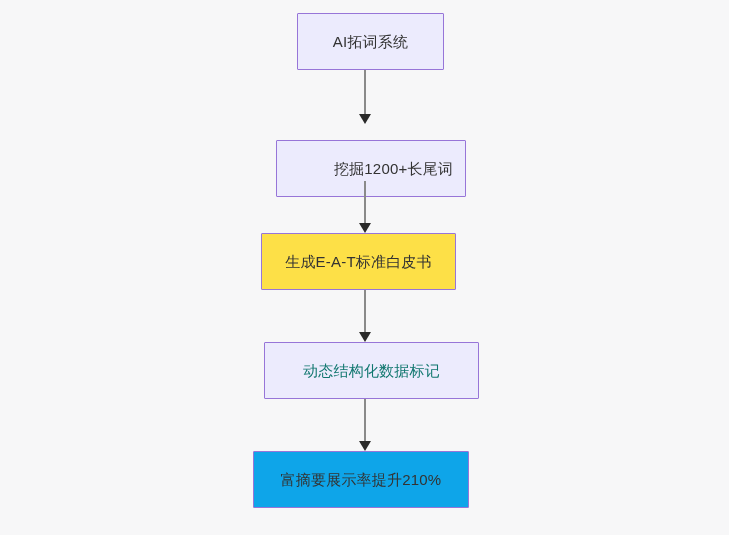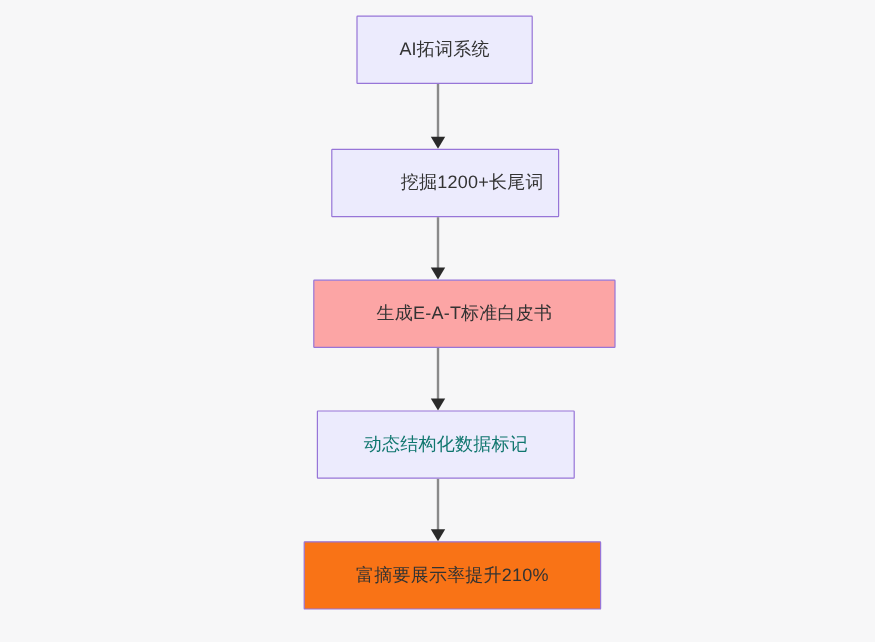--- a/index.html
+++ b/index.html
@@ -66,44 +66,44 @@
 
   <div class="node" id="n1" style="left: 297px; top: 13px; width: 147px; height: 57px; background: rgb(236, 235, 253); border-color: rgb(151, 117, 216); color: rgb(51, 51, 51);">
     <span>AI拓词系统</span>
   </div>
 
   <div class="connector" id="c1" style="top: 70px; height: 54px;">
     <span class="stem" style="height: 45px; background: rgb(138, 138, 138);"></span>
     <span class="head" style="border-top-color: rgb(42, 42, 42);"></span>
   </div>
 
-  <div class="node" id="n2" style="left: 276px; top: 124px; width: 190px; height: 57px; background: rgb(236, 235, 253); border-color: rgb(151, 117, 216); color: rgb(51, 51, 51); padding-left: 45px;">
+  <div class="node" id="n2" style="left: 276px; top: 140px; width: 190px; height: 57px; background: rgb(236, 235, 253); border-color: rgb(151, 117, 216); color: rgb(51, 51, 51); padding-left: 45px;">
     <span>挖掘1200+长尾词</span>
   </div>
 
   <div class="connector" id="c2" style="top: 181px; height: 52px;">
     <span class="stem" style="height: 43px; background: rgb(138, 138, 138);"></span>
     <span class="head" style="border-top-color: rgb(42, 42, 42);"></span>
   </div>
 
-  <div class="node" id="n3" style="left: 261px; top: 233px; width: 252px; height: 57px; background: #fca5a5; border-color: rgb(151, 117, 216); color: rgb(51, 51, 51); align-items: center;">
+  <div class="node" id="n3" style="left: 261px; top: 233px; width: 195px; height: 57px; background: #fde047; border-color: rgb(151, 117, 216); color: rgb(51, 51, 51); align-items: center;">
     <span>生成E-A-T标准白皮书</span>
   </div>
 
   <div class="connector" id="c3" style="top: 290px; height: 52px;">
     <span class="stem" style="height: 43px; background: rgb(138, 138, 138);"></span>
     <span class="head" style="border-top-color: rgb(42, 42, 42);"></span>
   </div>
 
   <div class="node" id="n4" style="left: 264px; top: 342px; width: 215px; height: 57px; background: rgb(236, 235, 253); border-color: rgb(151, 117, 216); color: #0f766e;">
     <span>动态结构化数据标记</span>
   </div>
 
   <div class="connector" id="c4" style="top: 399px; height: 52px;">
     <span class="stem" style="height: 43px; background: rgb(138, 138, 138);"></span>
     <span class="head" style="border-top-color: rgb(42, 42, 42);"></span>
   </div>
 
-  <div class="node" id="n5" style="left: 253px; top: 451px; width: 248px; height: 57px; background: #f97316; border-color: rgb(151, 117, 216); color: rgb(51, 51, 51);">
+  <div class="node" id="n5" style="left: 253px; top: 451px; width: 216px; height: 57px; background: #0ea5e9; border-color: rgb(151, 117, 216); color: rgb(51, 51, 51);">
     <span>富摘要展示率提升210%</span>
   </div>
 
 </div>
 
 </body></html>

